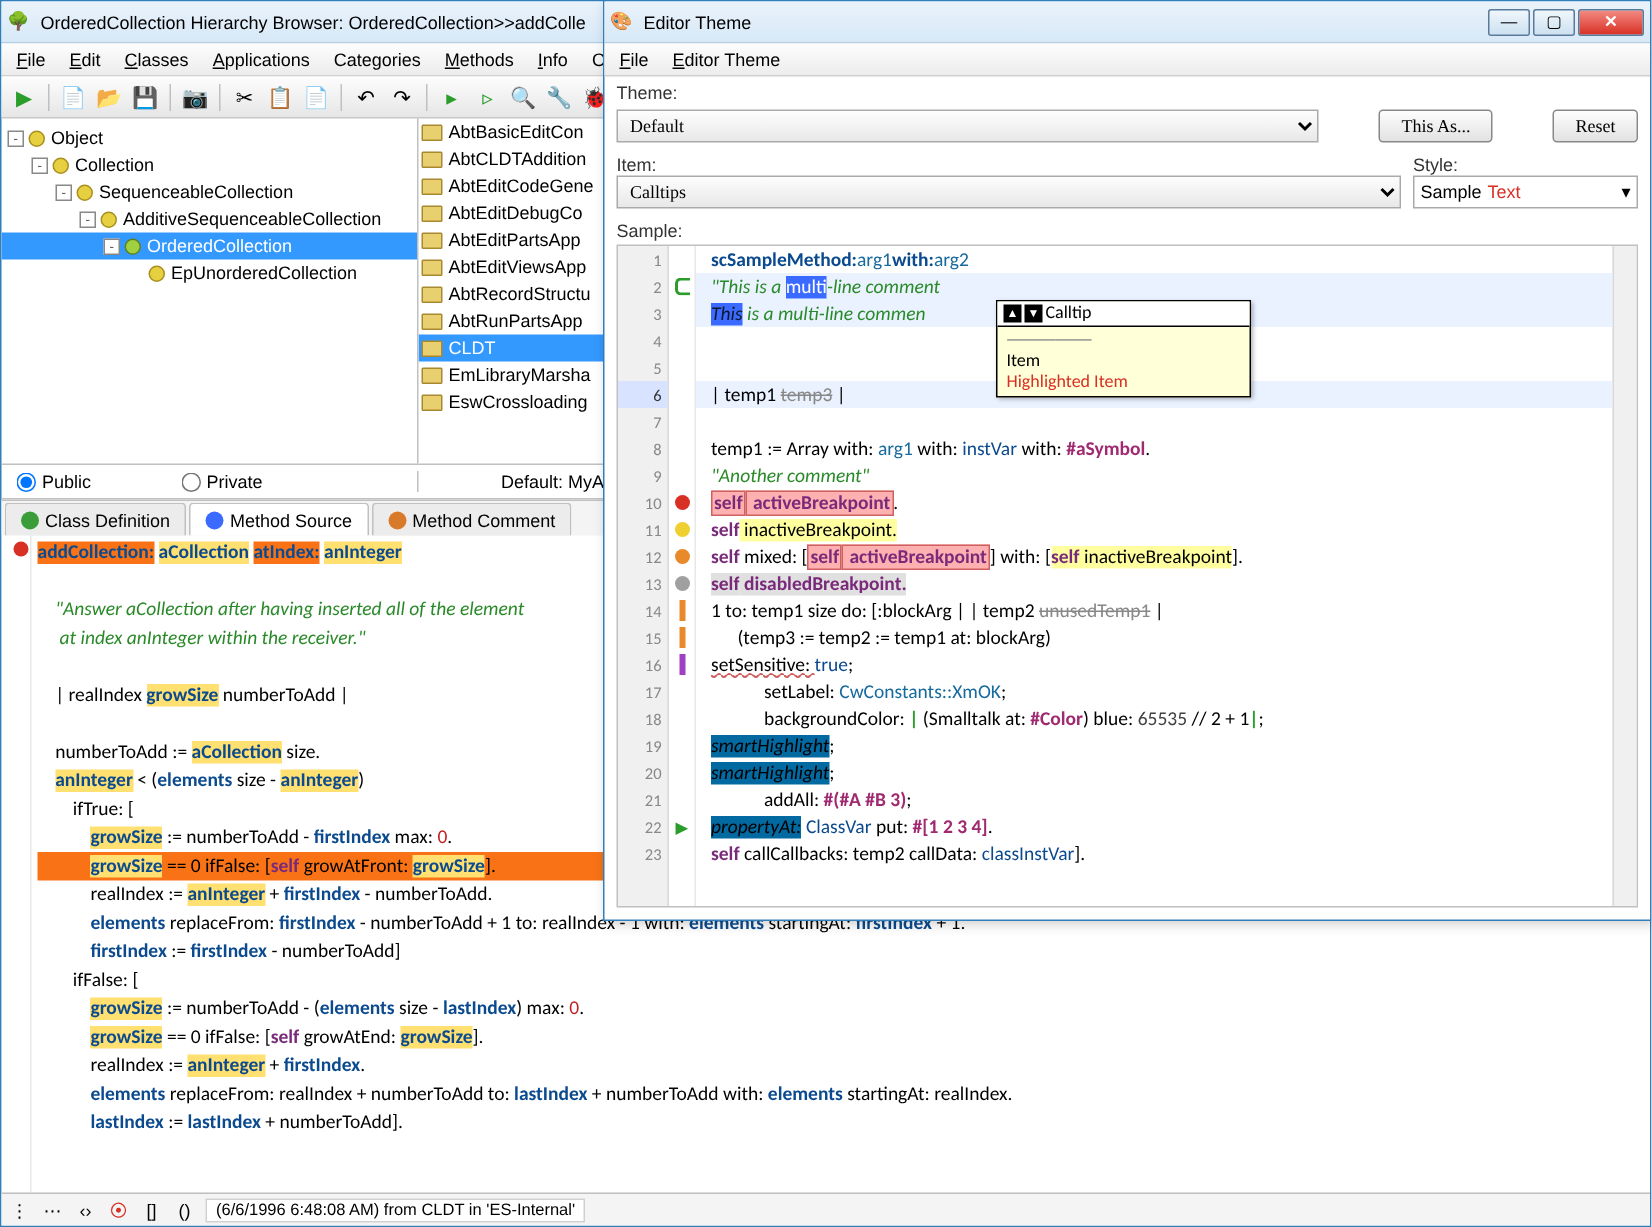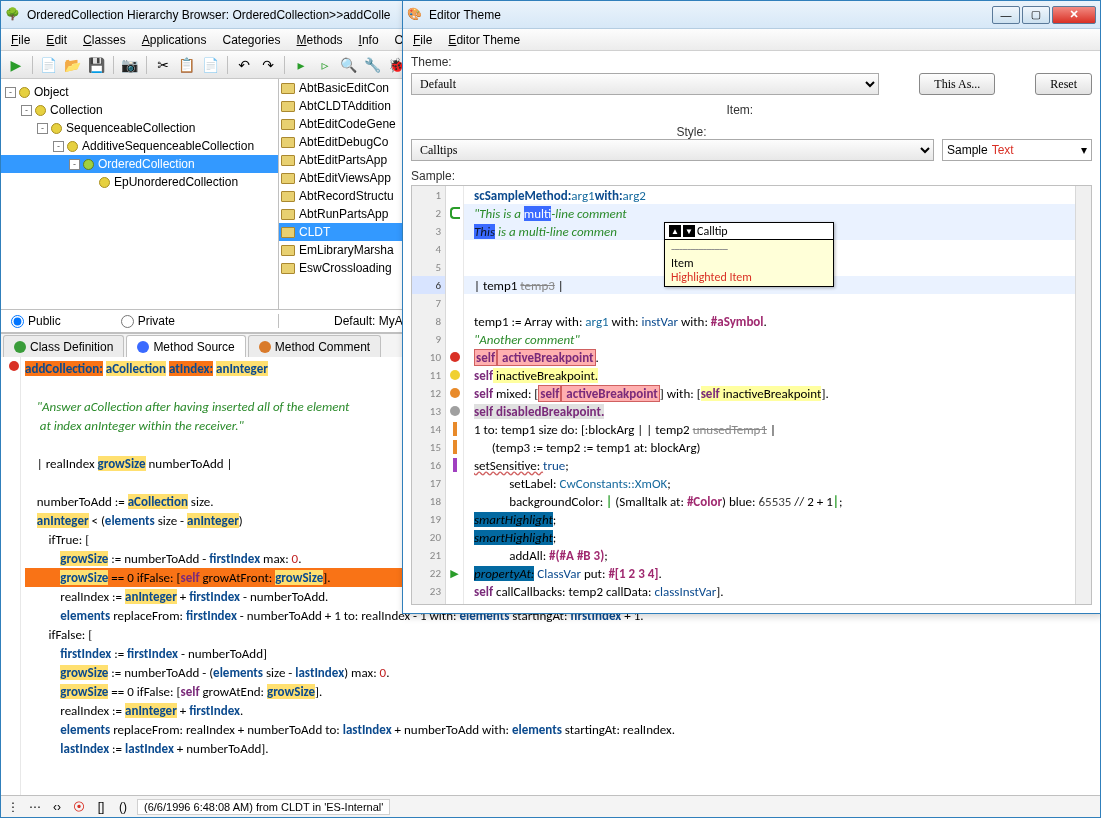--- a/index.html
+++ b/index.html
@@ -281,22 +281,22 @@
 <div class="row">&nbsp;</div>
 <div class="row">    | realIndex <span class="hl">growSize</span> numberToAdd |</div>
 <div class="row">&nbsp;</div>
 <div class="row">    numberToAdd := <span class="hl">aCollection</span> size.</div>
 <div class="row">    <span class="hl">anInteger</span> &lt; (<span class="kw">elements</span> size - <span class="hl">anInteger</span>)</div>
 <div class="row">        ifTrue: [</div>
 <div class="row">            <span class="hl">growSize</span> := numberToAdd - <span class="kw">firstIndex</span> max: <span style="color:#c02020">0</span>.</div>
 <div class="row sel-hl">            <span class="hl">growSize</span> == 0 ifFalse: [<span class="self">self</span> growAtFront: <span class="hl">growSize</span>].</div>
 <div class="row">            realIndex := <span class="hl">anInteger</span> + <span class="kw">firstIndex</span> - numberToAdd.</div>
 <div class="row">            <span class="kw">elements</span> replaceFrom: <span class="kw">firstIndex</span> - numberToAdd + 1 to: realIndex - 1 with: <span class="kw">elements</span> startingAt: <span class="kw">firstIndex</span> + 1.</div>
+<div class="row">            <span class="kw">firstIndex</span> := <span class="kw">firstIndex</span> - numberToAdd]</div>
 <div class="row">        ifFalse: [</div>
-<div class="row">            <span class="kw">firstIndex</span> := <span class="kw">firstIndex</span> - numberToAdd]</div>
 <div class="row">            <span class="hl">growSize</span> := numberToAdd - (<span class="kw">elements</span> size - <span class="kw">lastIndex</span>) max: <span style="color:#c02020">0</span>.</div>
 <div class="row">            <span class="hl">growSize</span> == 0 ifFalse: [<span class="self">self</span> growAtEnd: <span class="hl">growSize</span>].</div>
 <div class="row">            realIndex := <span class="hl">anInteger</span> + <span class="kw">firstIndex</span>.</div>
 <div class="row">            <span class="kw">elements</span> replaceFrom: realIndex + numberToAdd to: <span class="kw">lastIndex</span> + numberToAdd with: <span class="kw">elements</span> startingAt: realIndex.</div>
 <div class="row">            <span class="kw">lastIndex</span> := <span class="kw">lastIndex</span> + numberToAdd].</div>
     </div>
   </div>
 
   <div class="statusbar">
     <span class="sico">⋮</span>
@@ -325,21 +325,21 @@
   </div>
 
   <div class="formrow">
     <span class="lbl">Theme:</span>
   </div>
   <div class="formrow" style="padding-top:0;gap:40px;">
     <select style="flex:1"><option>Default</option></select>
     <button class="btn">This As...</button>
     <button class="btn">Reset</button>
   </div>
-  <div class="formrow" style="padding-bottom:0;flex-direction:column;">
+  <div class="formrow" style="padding-bottom:0;">
     <span class="lbl" style="flex:1">Item:</span>
     <span class="lbl" style="width:150px">Style:</span>
   </div>
   <div class="formrow" style="padding-top:0;">
     <select style="flex:1"><option>Calltips</option></select>
     <div class="style-cell">
       <span>Sample</span>
       <span style="color:#d93025">Text</span>
       <span class="drop">▾</span>
     </div>

